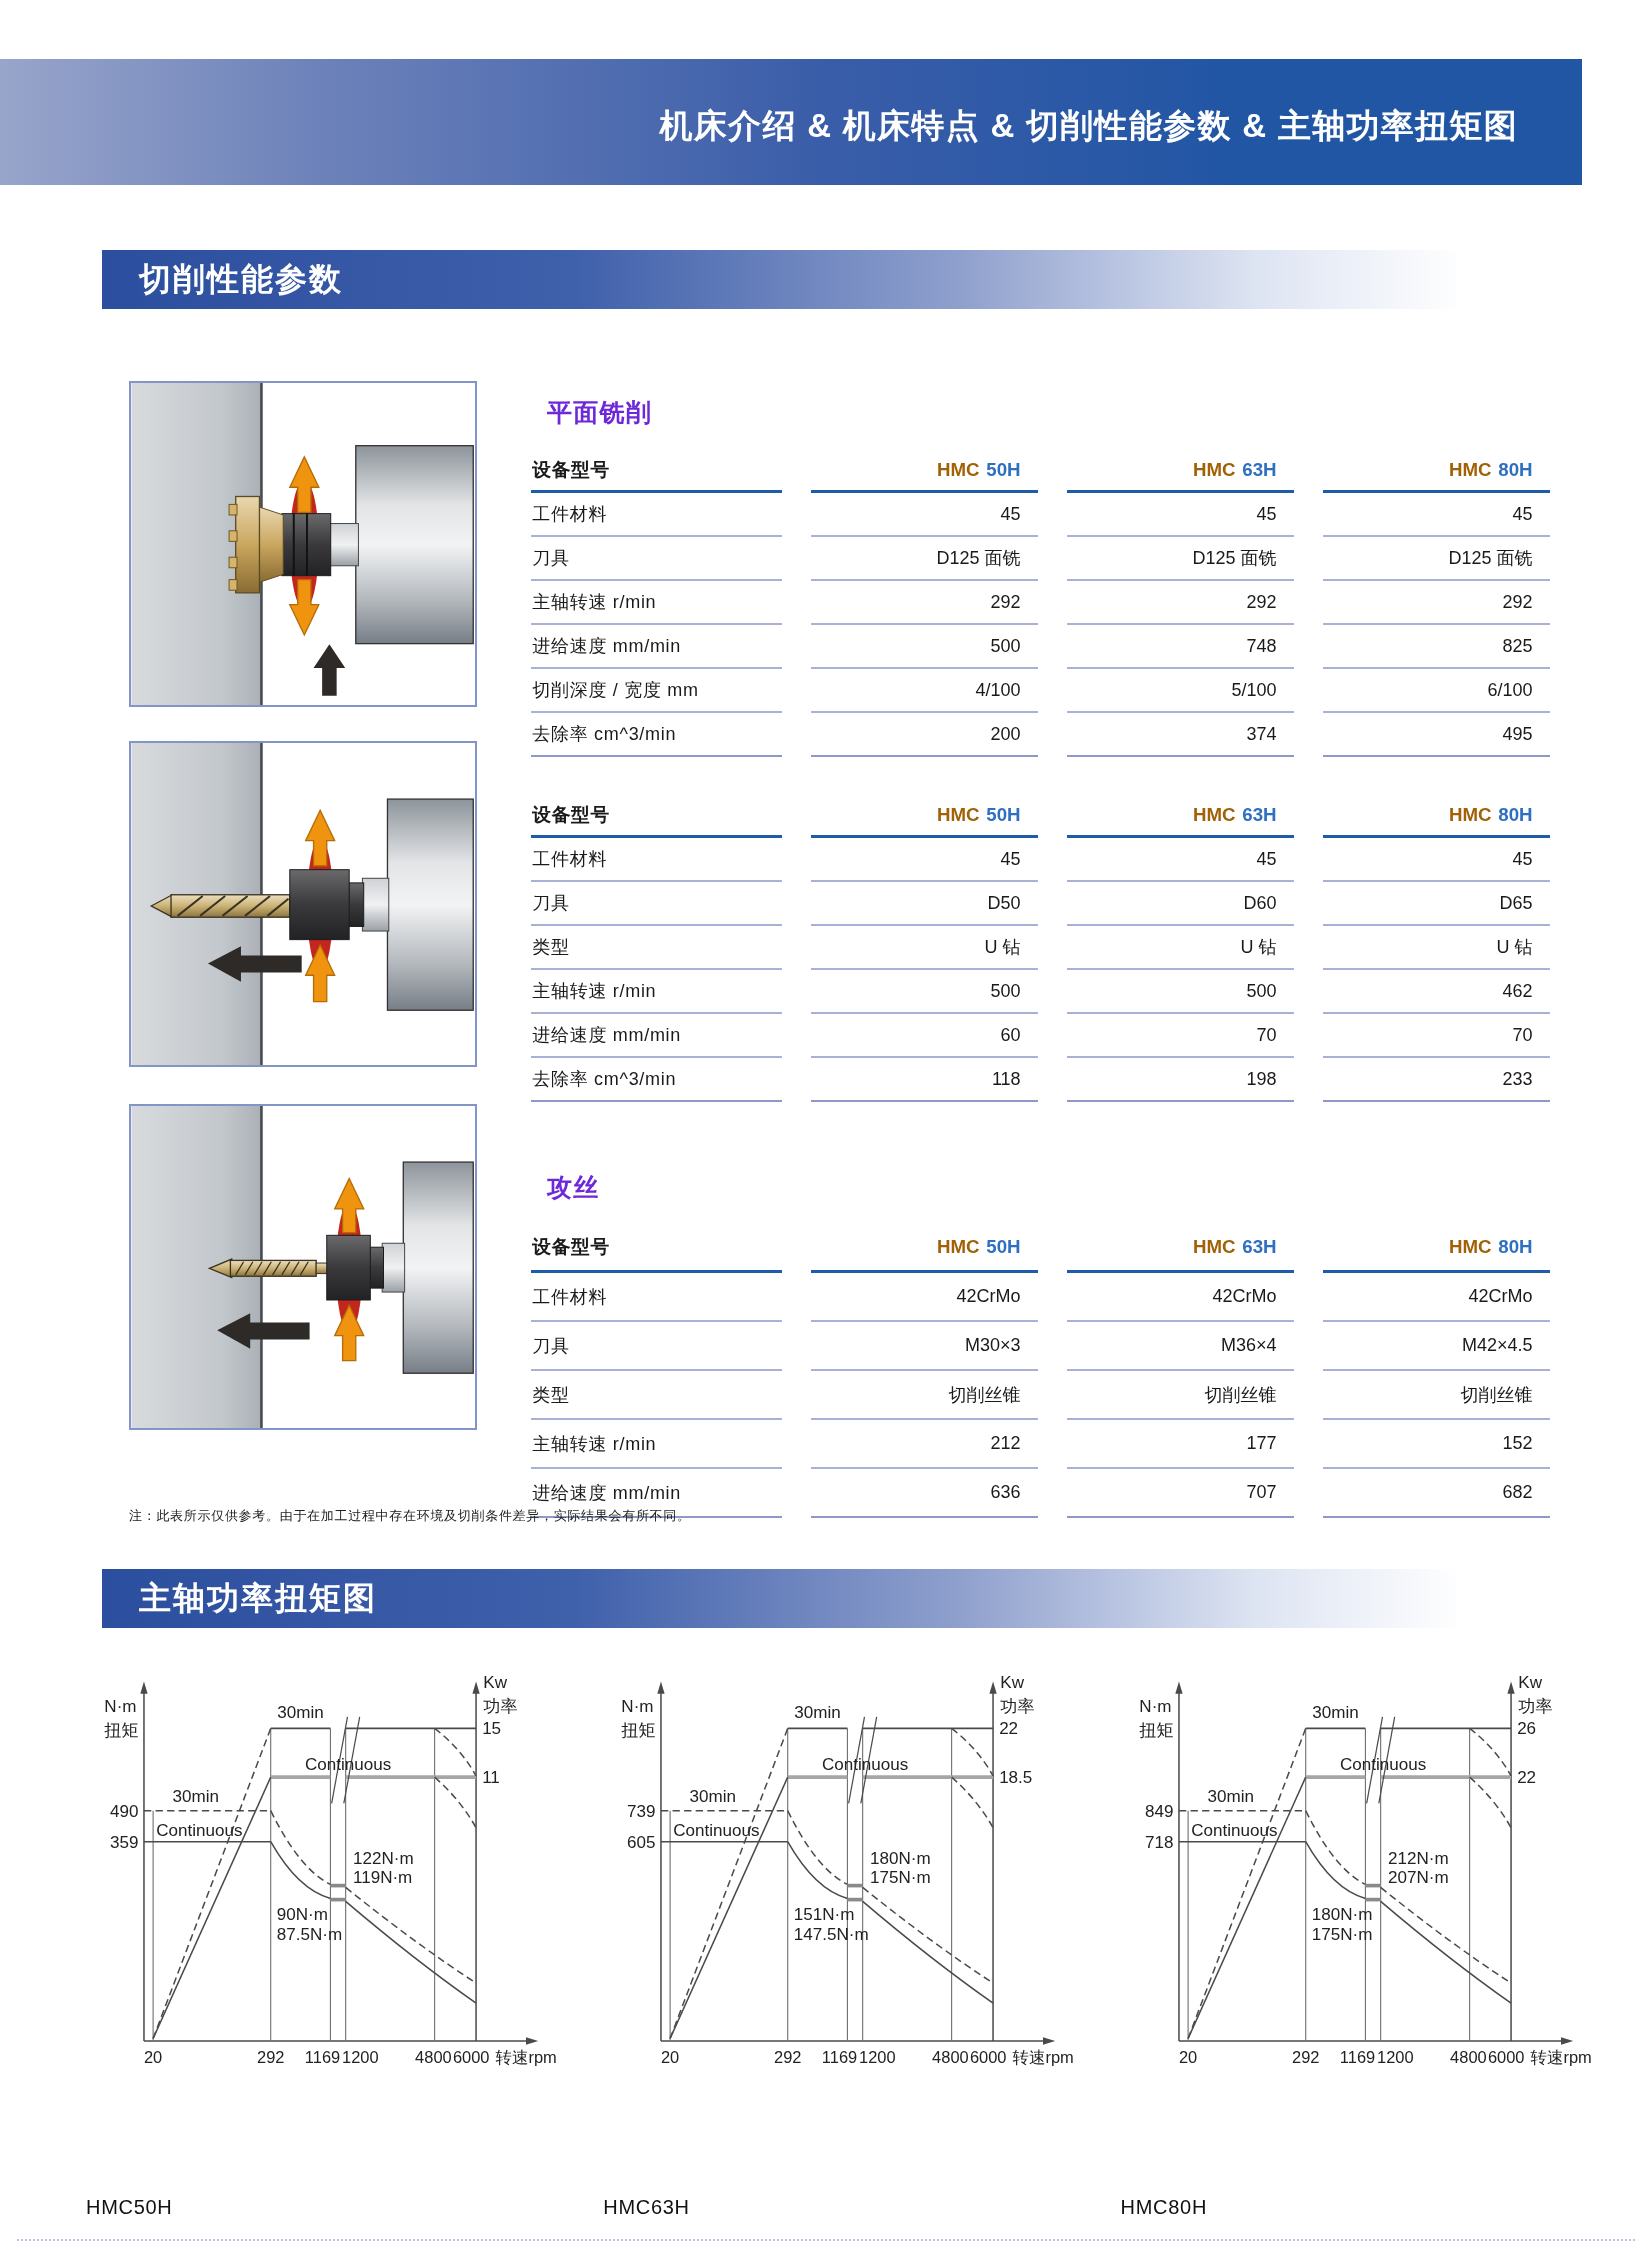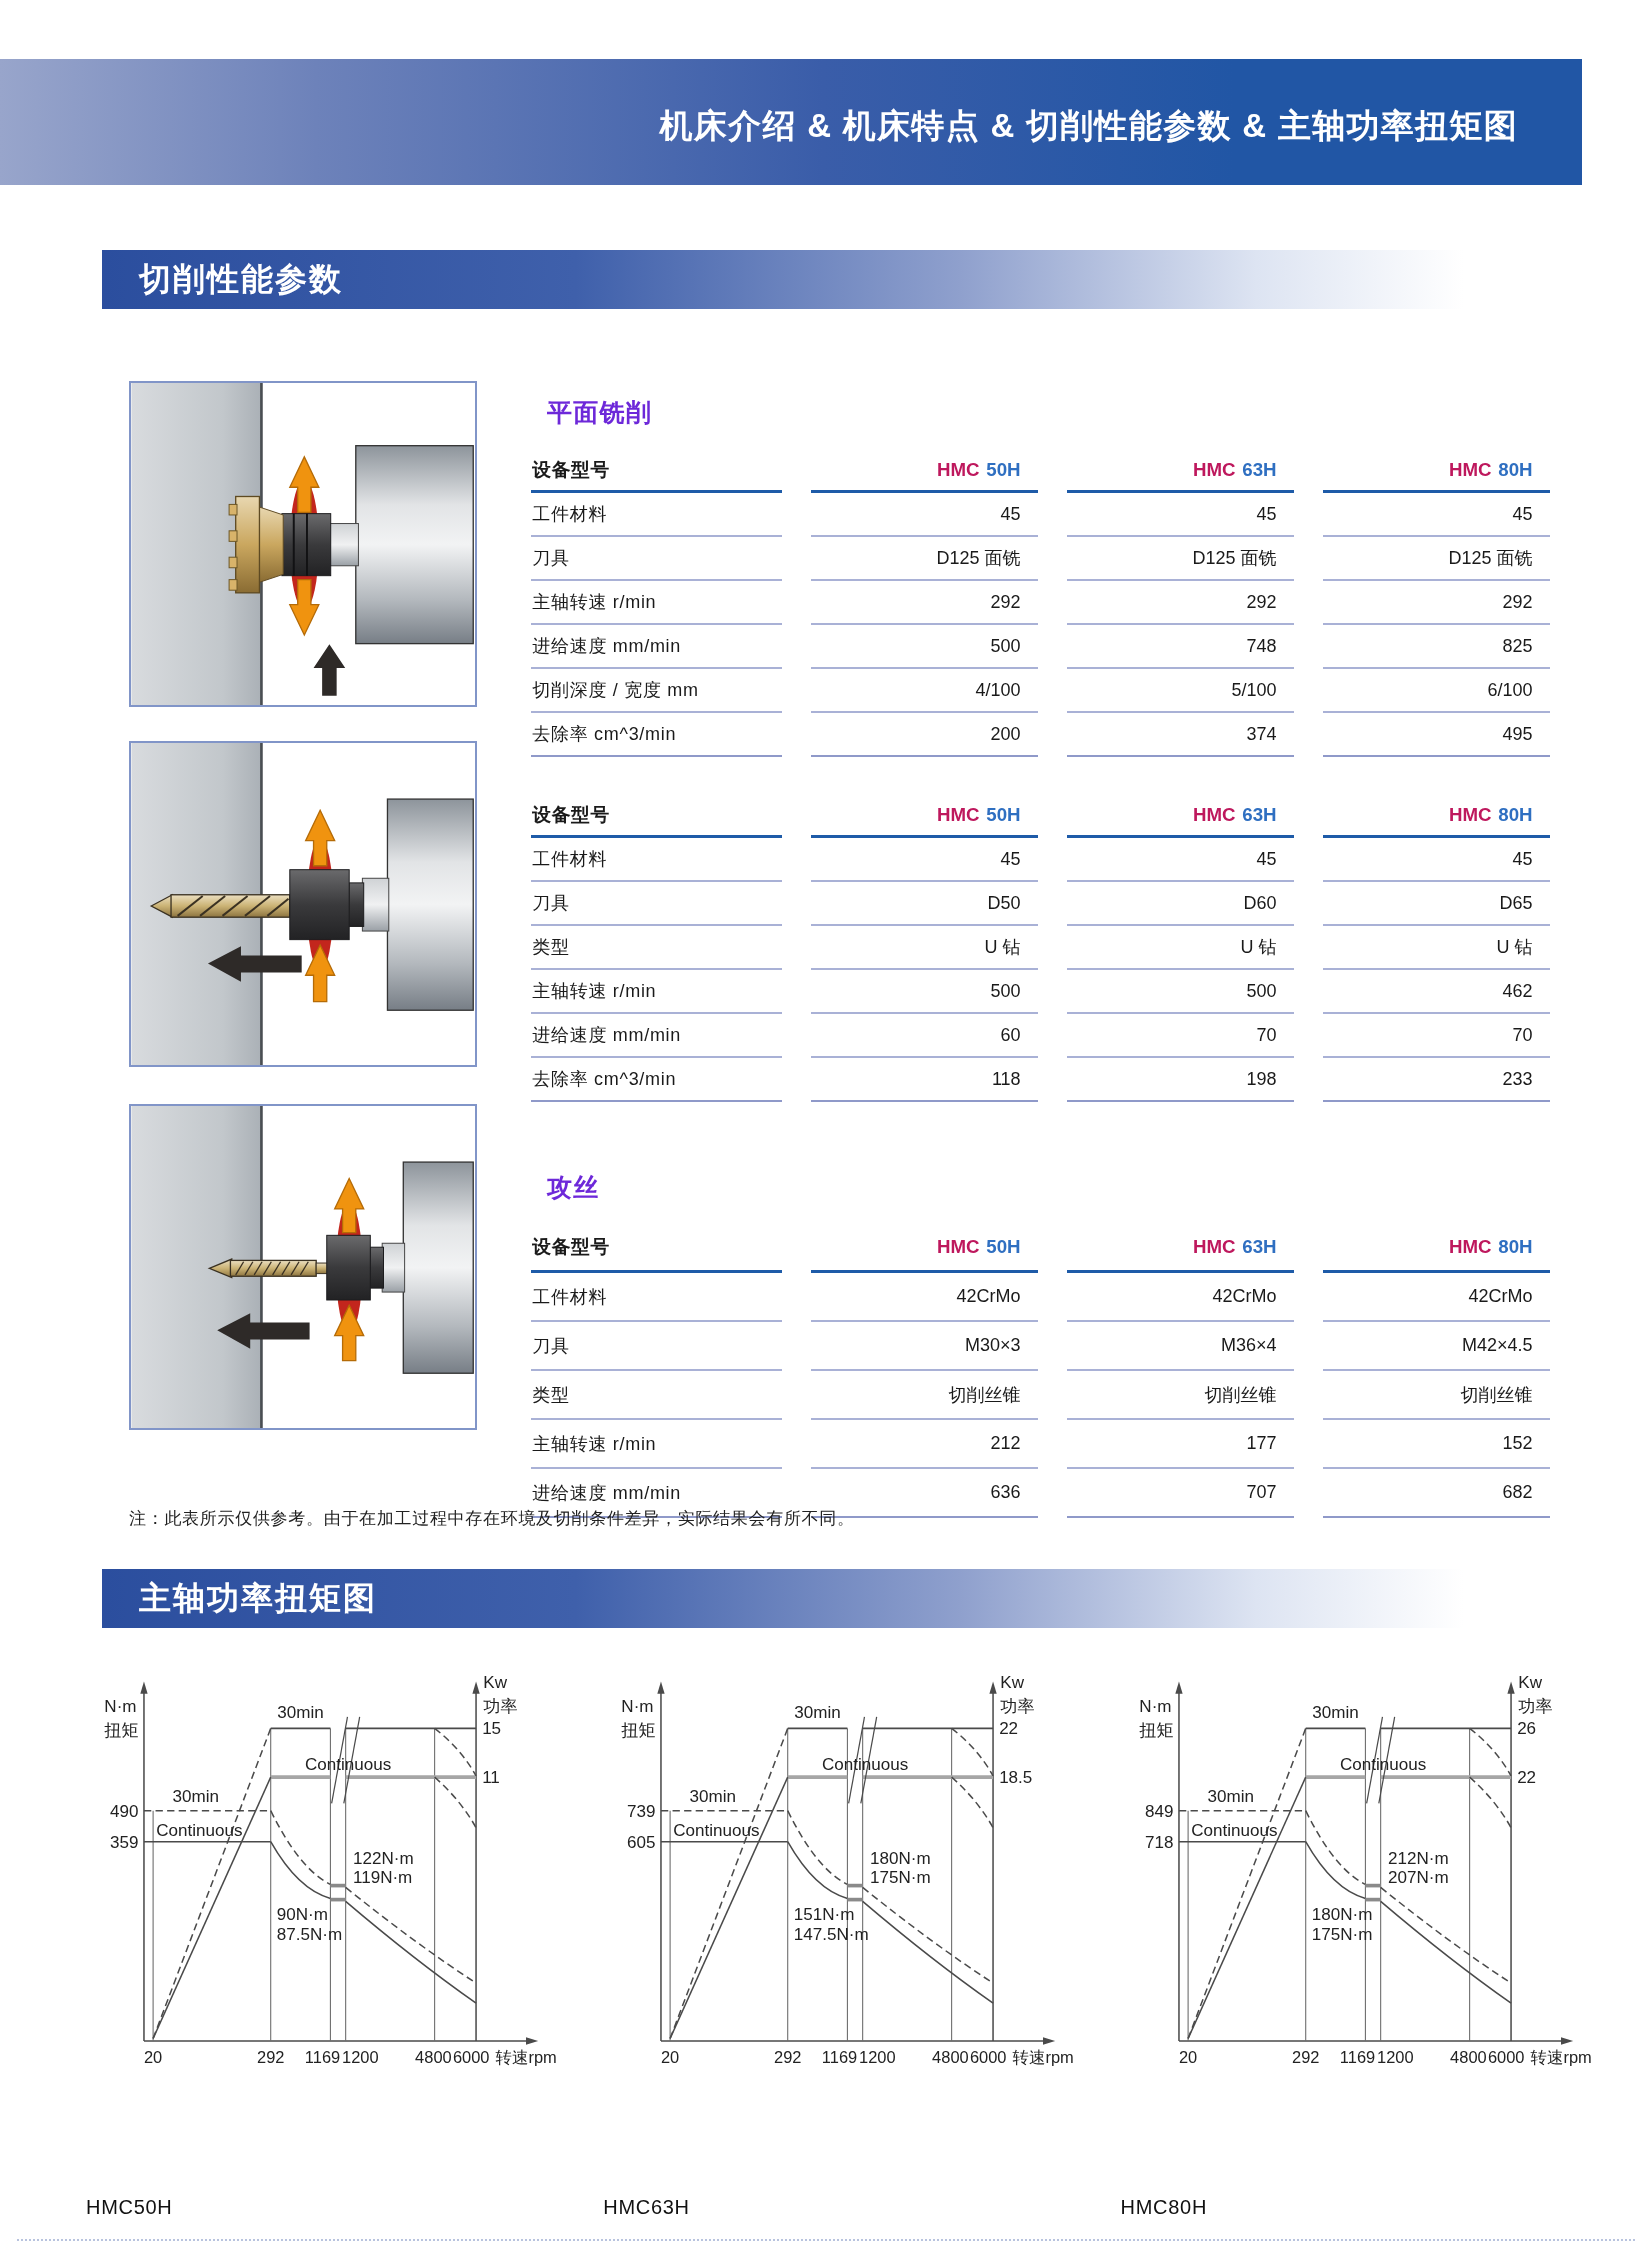--- a/index.html
+++ b/index.html
@@ -35,25 +35,25 @@
   #table-tapping{top:1171px;}
   .t-title{font-size:25px;font-weight:bold;color:#6d28d9;margin:0 0 20px 16px;letter-spacing:1.3px;}
   .t-row{display:grid;grid-template-columns:251px 227px 227px 227px;column-gap:29px;}
   .cell{display:flex;align-items:center;height:44px;border-bottom:2px solid #a9b1d6;
         font-size:18px;color:#1a1a1a;box-sizing:border-box;}
   .tall .cell{height:49px;}
   .cell.lab{justify-content:flex-start;padding-left:1.3px;letter-spacing:0.7px;}
   .cell.val{justify-content:flex-end;padding-right:17.4px;}
   .t-row.head .cell{border-bottom:3.3px solid #1e5ba8;font-weight:bold;font-size:18.7px;}
   .t-row.last .cell{border-bottom:2.7px solid #8f99c9;}
-  .m-prefix{color:#be185d;margin-right:6.7px;}
+  .m-prefix{color:#a16207;margin-right:6.7px;}
   .m-code{color:#2f6fc1;}
 
   
-  .note{position:absolute;left:129px;top:1507px;font-size:17px;color:#222;letter-spacing:0.7px;}
+  .note{position:absolute;left:129px;top:1507px;font-size:13px;color:#222;letter-spacing:0.7px;}
 
   
   .charts{position:absolute;left:86px;top:1651px;width:1547px;display:flex;gap:5.3px;}
   .chart-block{width:512px;}
   .chart-block svg{display:block;width:512px;height:457px;}
   .chart-caption{margin-top:88px;text-align:left;font-size:20px;color:#111;letter-spacing:0.7px;}
   .cht{font-size:28px;fill:#222;font-family:"Liberation Sans","DejaVu Sans",sans-serif;}
   .chtick{font-size:27px;fill:#222;font-family:"Liberation Sans","DejaVu Sans",sans-serif;}
 
   

